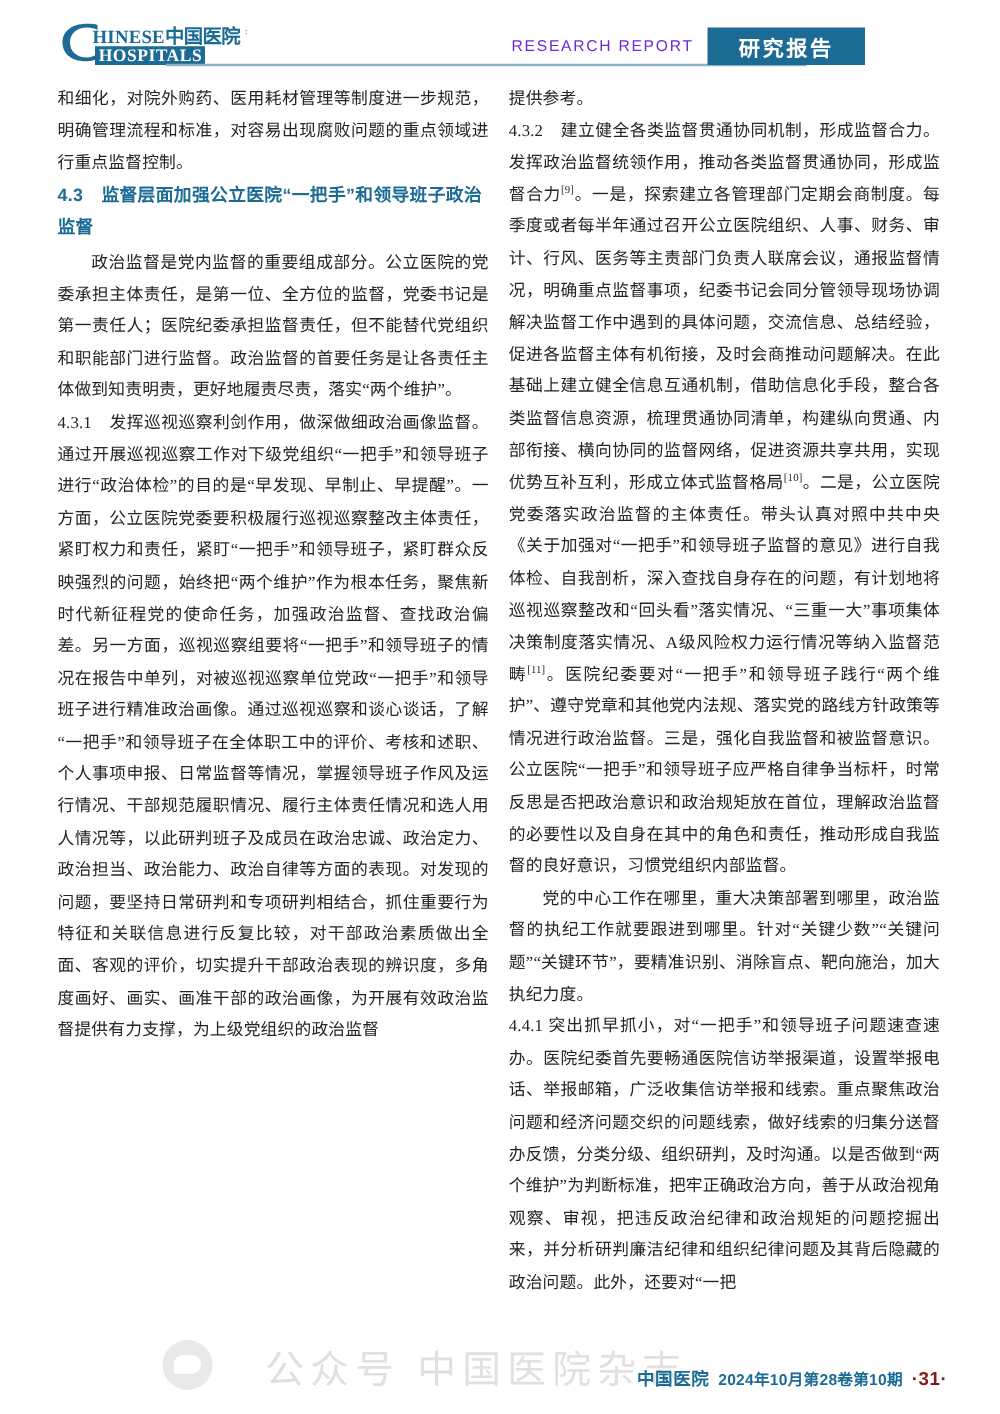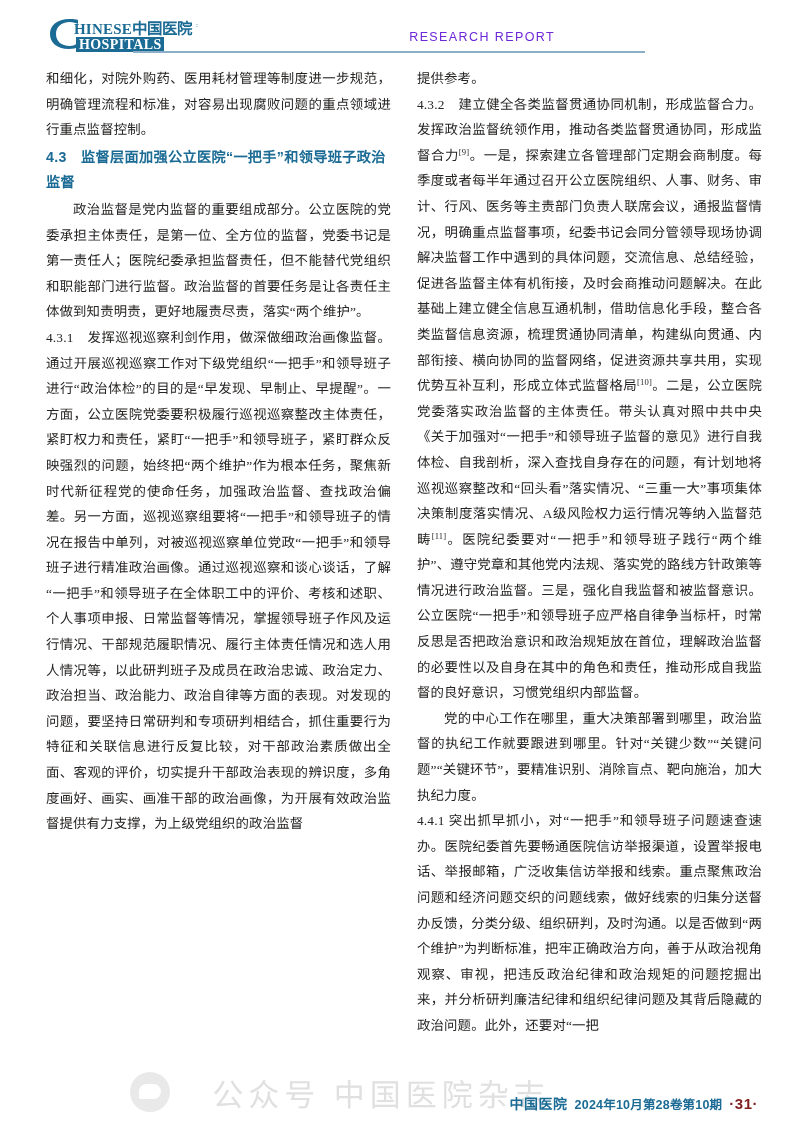--- a/index.html
+++ b/index.html
@@ -95,21 +95,21 @@
     padding-left: 47px;
   }
 
   .col {
     position: absolute;
     top: 0;
     width: 345px;
     height: 1010px;
   }
   .col-left  { left: 46px; }
-  .col-right { left: 417px; }
+  .col-right { left: 407px; }
 
   p.body {
     margin: 0;
     font-size: 13.4px;
     line-height: 25.6px;
     text-align: justify;
     text-justify: inter-ideograph;
     text-indent: 0;
     letter-spacing: 0.15px;
     color: #262423;
@@ -233,20 +233,21 @@
 
         <rect x="30" y="24" width="88" height="15" fill="#1b6b95"></rect>
         <text x="33" y="36" font-family="Liberation Serif, serif" font-weight="bold" font-size="14" letter-spacing="0.4" fill="#ffffff">HOSPITALS</text>
       </svg>
     </div>
 
     <div class="header-rule"></div>
 
     <div class="header-en">RESEARCH  REPORT</div>
 
+    <div class="header-tag">研究报告</div>
   </div>
 
   <div class="columns">
 
     <div class="col col-left">
 
       <p class="body">和细化，对院外购药、医用耗材管理等制度进一步规范，明确管理流程和标准，对容易出现腐败问题的重点领域进行重点监督控制。</p>
 
 
       <h3 class="sec">4.3　监督层面加强公立医院“一把手”和领导班子政治监督</h3>

